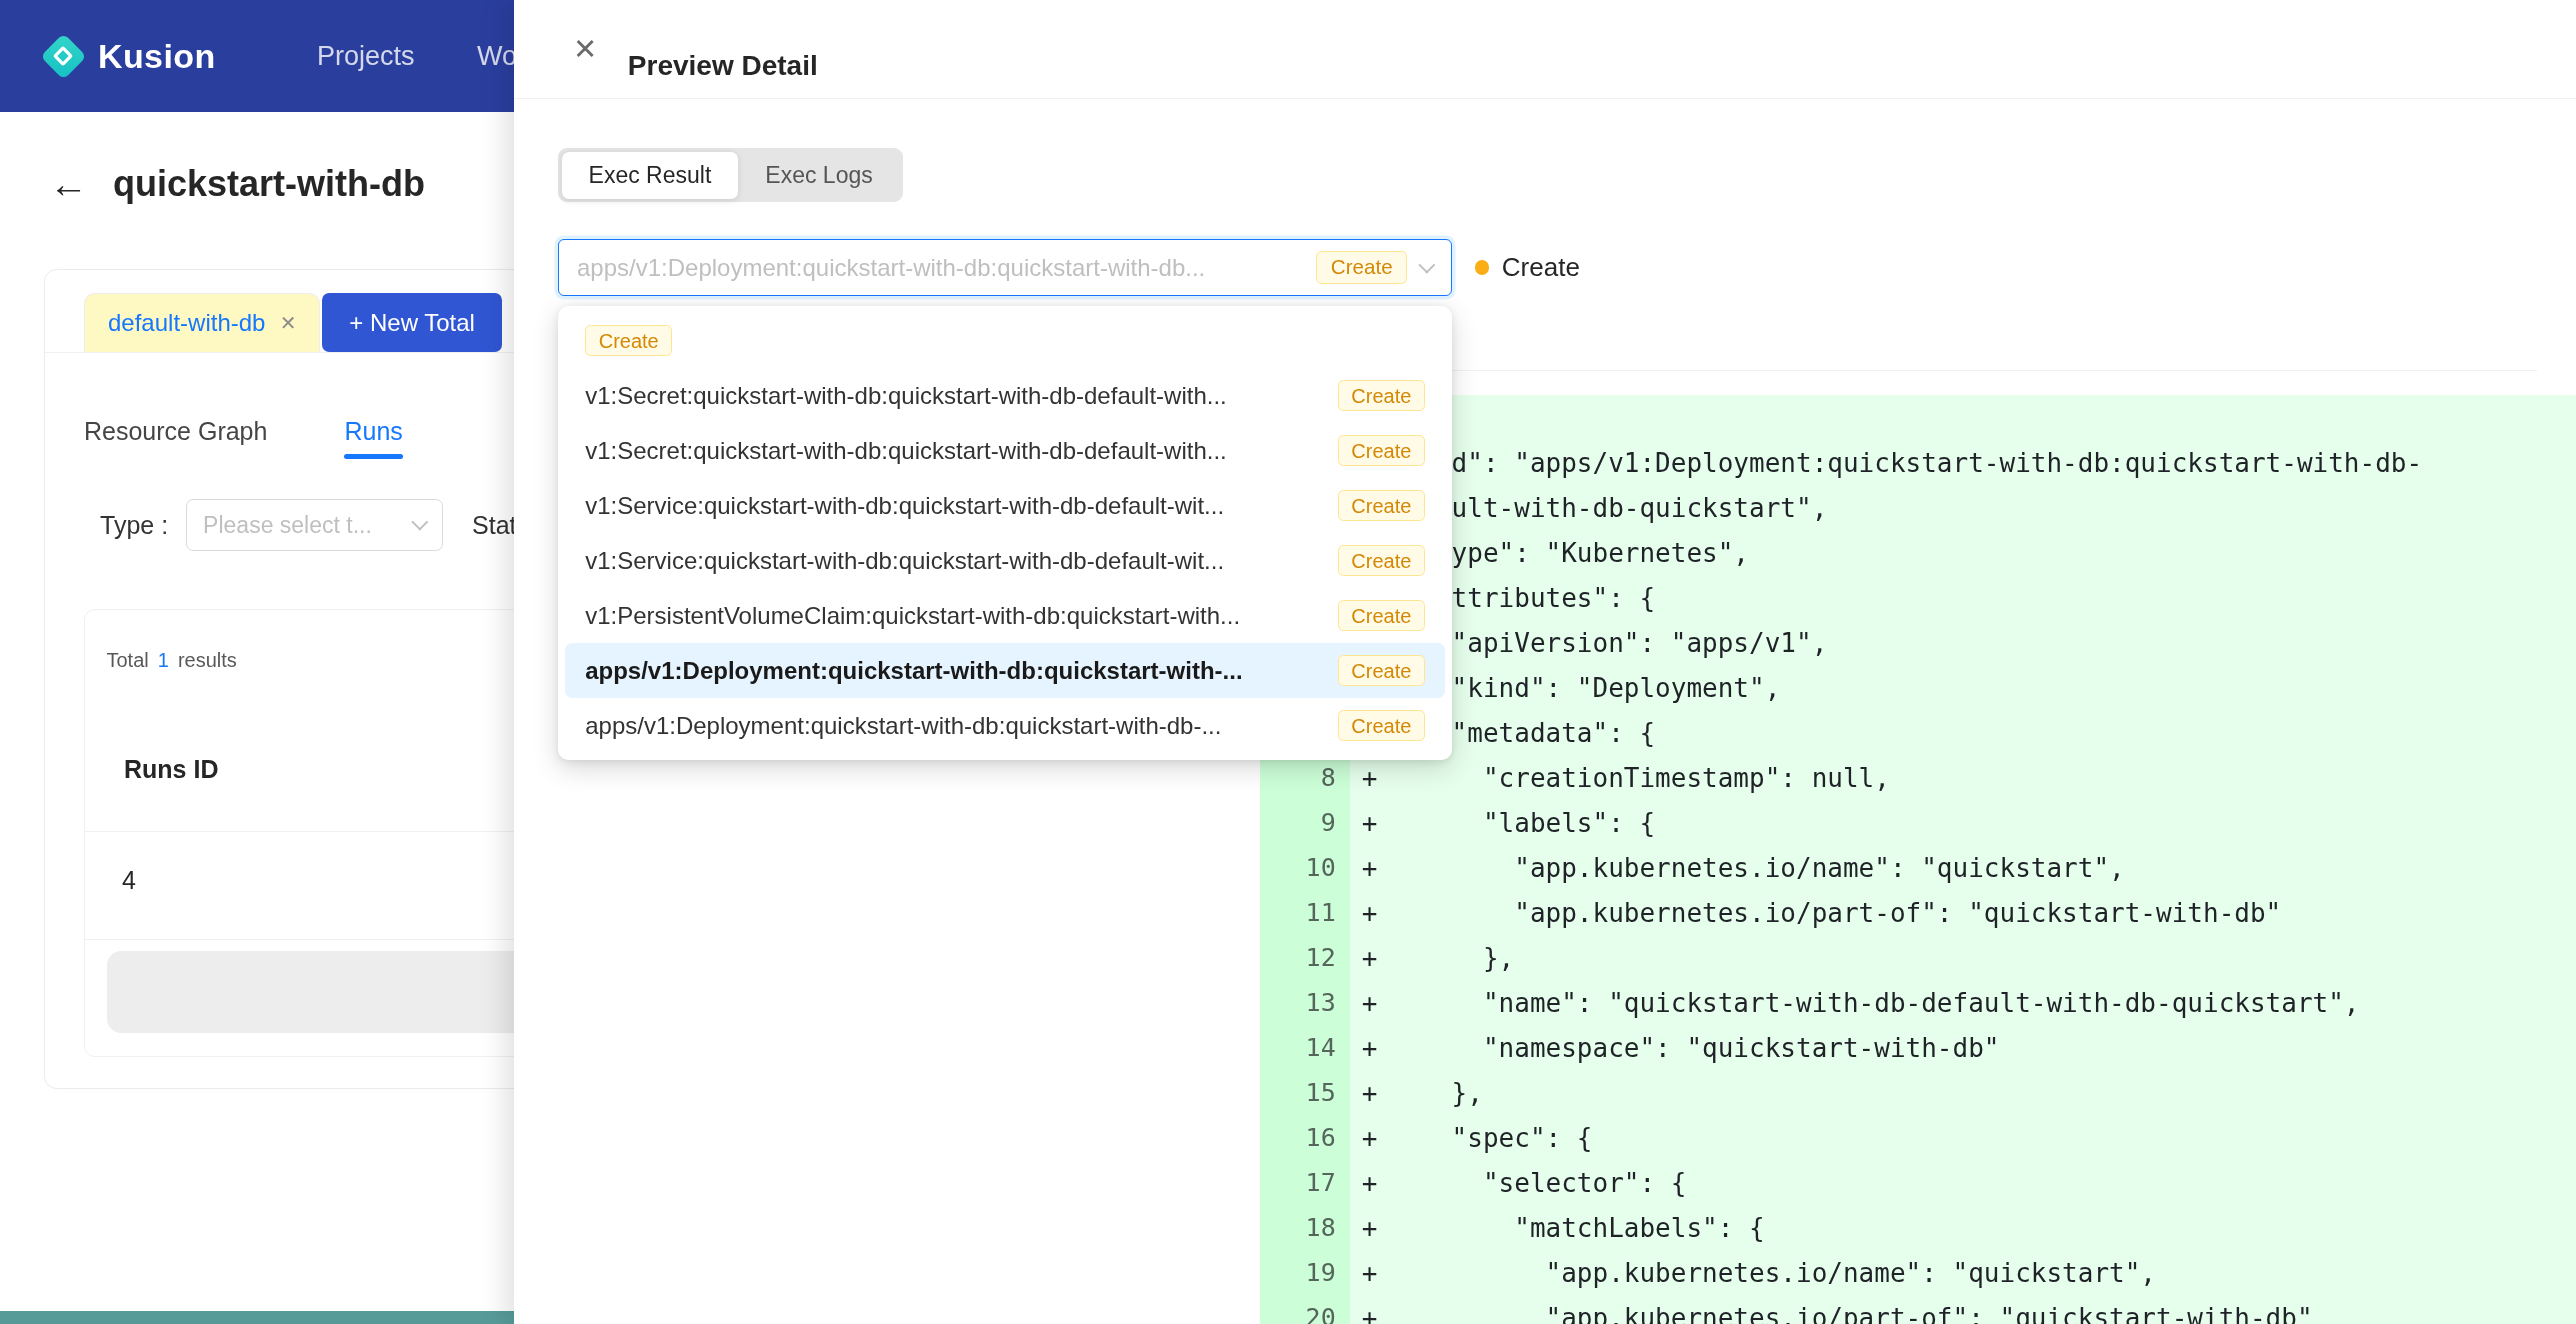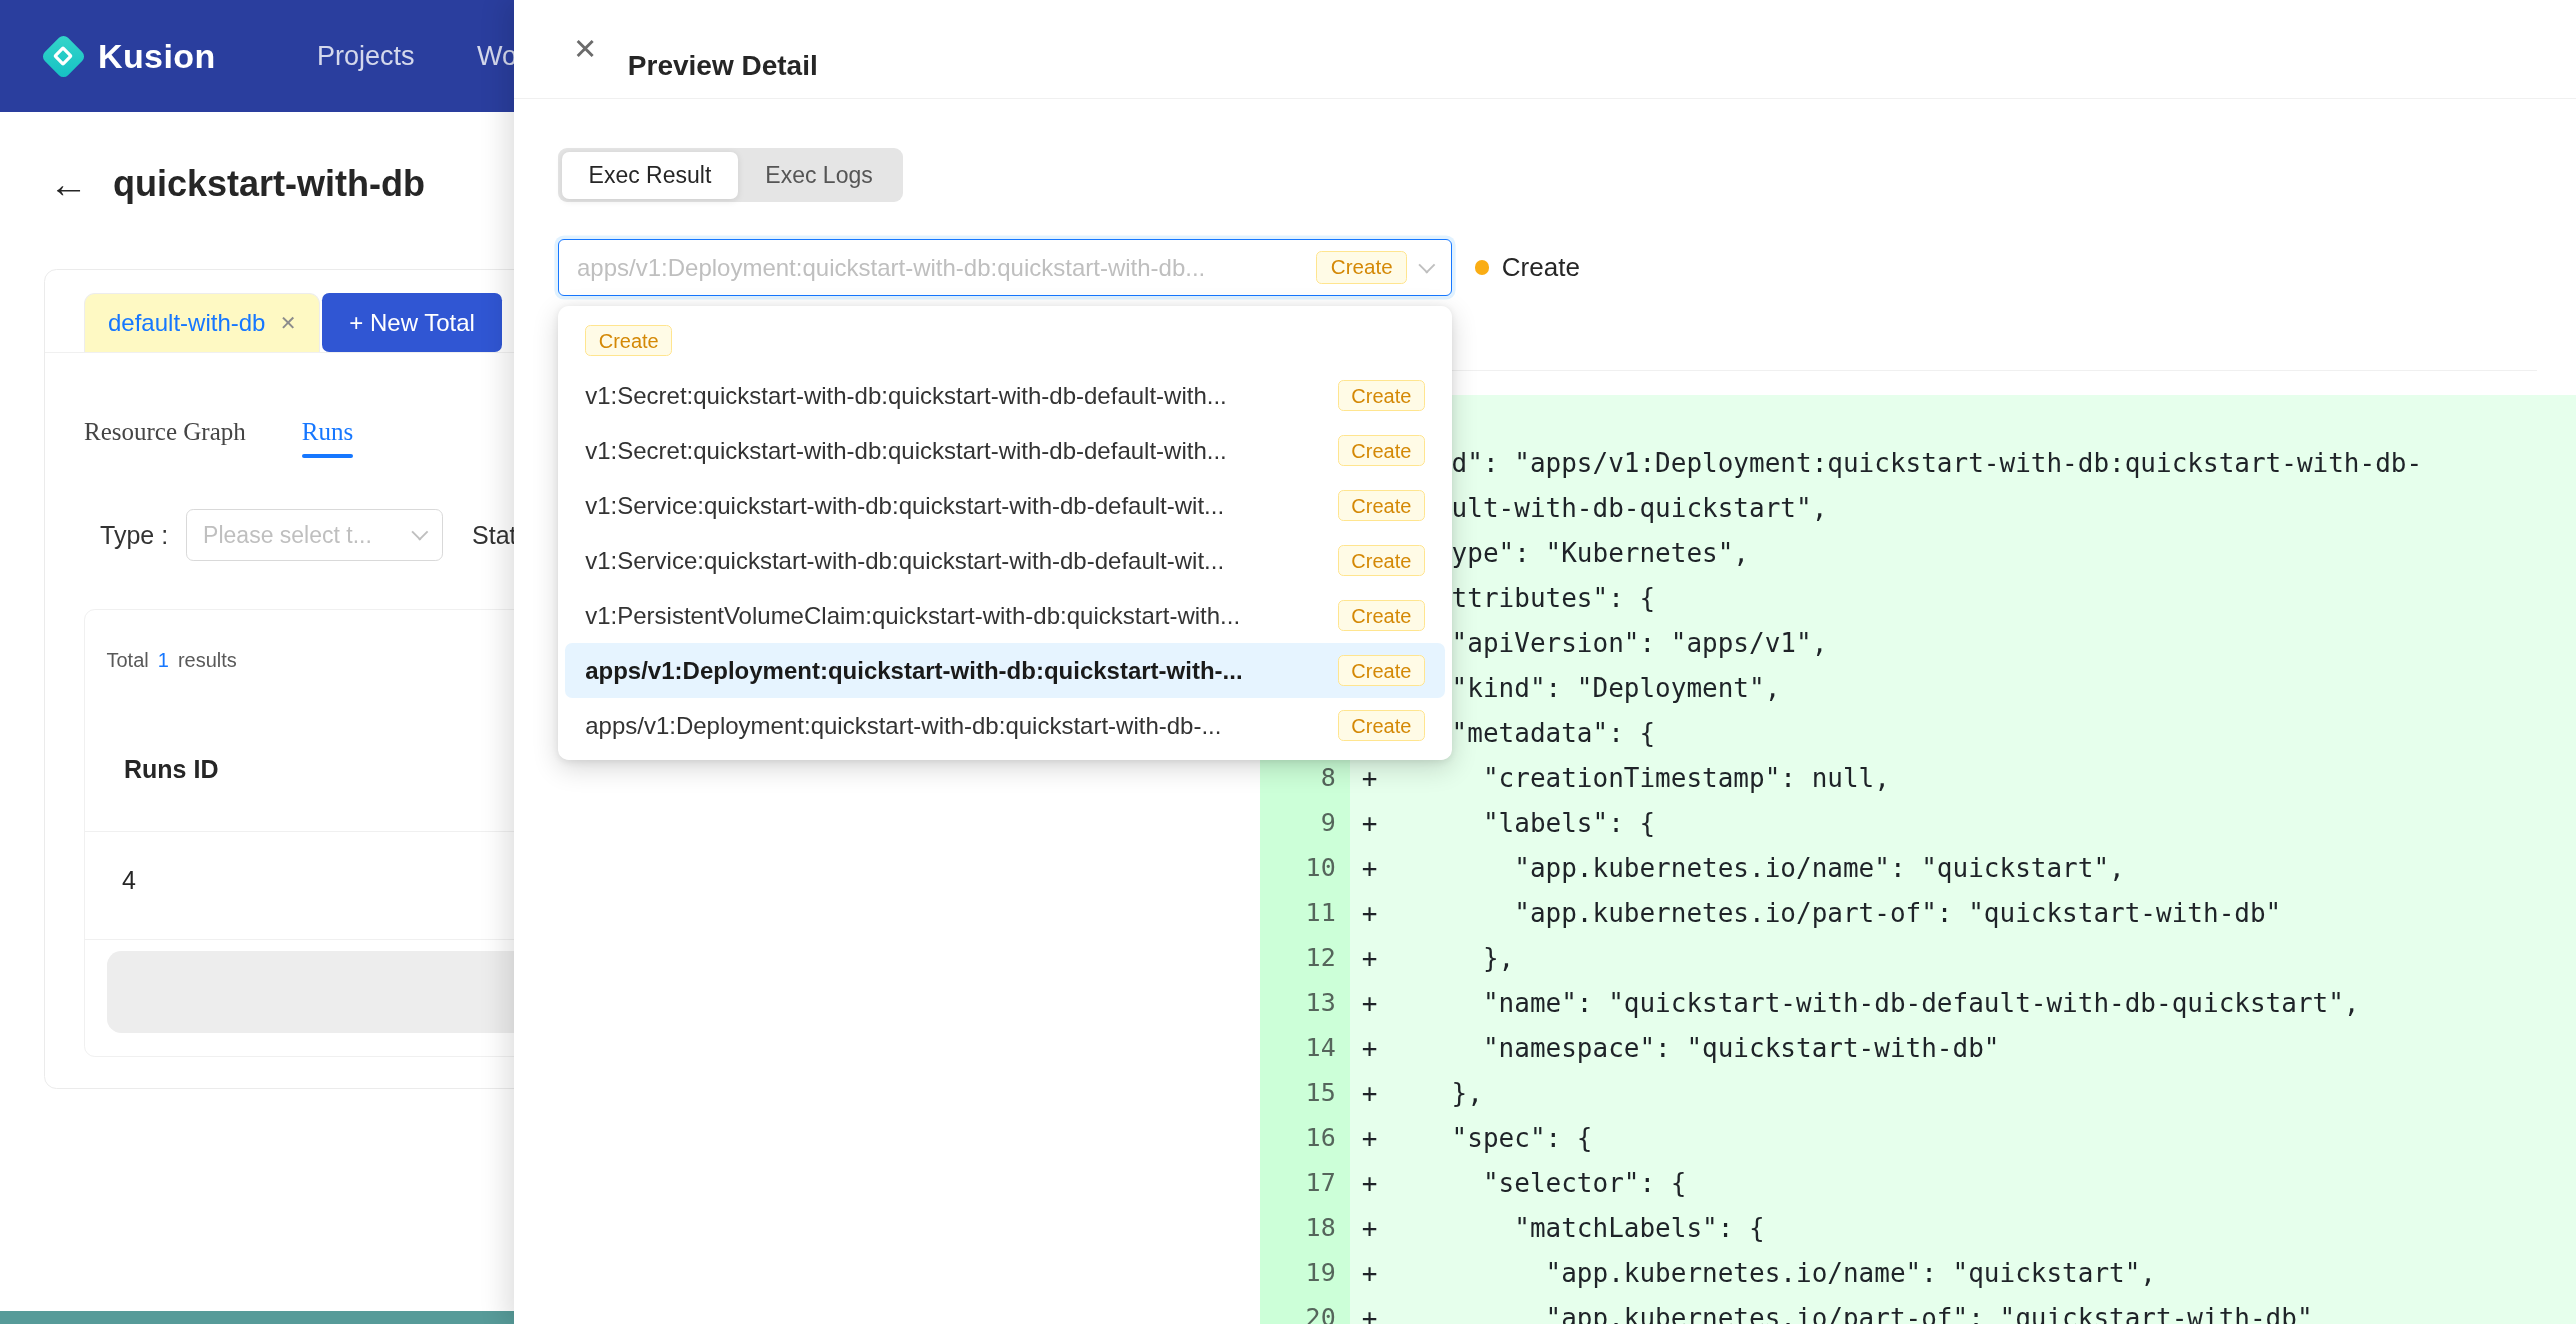--- a/index.html
+++ b/index.html
@@ -23,26 +23,26 @@
   .back-icon { font-size:39px; font-weight:700; color:#262626; cursor:pointer; }
   .page-title { font-size:36px; font-weight:700; color:#262626; }
 
   .card { position:absolute; left:44px; top:269px; width:1255px; height:820px; background:#fff; border:0.9px solid #ebebeb; border-radius:12.5px; }
   .tab-strip-line { position:absolute; left:0; right:0; top:82px; border-bottom:0.9px solid #f0f0f0; }
   .stack-tabs { position:absolute; left:39px; top:23px; display:flex; align-items:flex-end; }
   .stack-tab { height:59px; display:flex; align-items:center; gap:14.3px; padding:12px 23px; border:0.9px solid #ededed; border-bottom:none; border-radius:10.8px 10.8px 0 0; background:#fef9c3; color:var(--accent,#1677ff); font-size:24px; cursor:pointer; }
   .stack-tab .tab-close { color:#8c8c8c; font-size:20px; }
   .new-stack-btn { height:59px; border:none; background:var(--primary-btn,#3056d3); color:#fff; font-size:24px; font-family:inherit; padding:0 27px; border-radius:7.2px; margin-left:1.8px; cursor:pointer; white-space:nowrap; }
 
-  .view-tabs { position:absolute; left:39px; top:133px; height:57px; display:flex; gap:56px; align-items:center;font-family:Liberation Serif, serif; }
+  .view-tabs { position:absolute; left:39px; top:133px; height:57px; display:flex; gap:77px; align-items:center; }
   .view-tab { font-size:25px; color:#454545; cursor:pointer; position:relative; }
   .view-tab.active { color:var(--accent,#1677ff); }
   .view-tab.active::after { content:""; position:absolute; left:0; right:0; bottom:-12.5px; height:4.5px; background:var(--accent,#1677ff); border-radius:2.7px; }
 
-  .filter-row { position:absolute; left:55px; top:238px; height:54px; display:flex; align-items:center; }
+  .filter-row { position:absolute; left:55px; top:228px; height:54px; display:flex; align-items:center; }
   .filter-label { font-size:25px; color:#333; }
   .mini-select { width:257px; height:52px; border:0.9px solid #d9d9d9; border-radius:7.2px; margin-left:18px; display:flex; align-items:center; padding:0 16px; cursor:pointer; background:#fff; }
   .mini-select .placeholder { flex:1; font-size:23px; color:#bfbfbf; white-space:nowrap; overflow:hidden; }
   .chev { width:11.7px; height:11.7px; border-right:2.7px solid #bfbfbf; border-bottom:2.7px solid #bfbfbf; transform:rotate(45deg); margin-top:-5.4px; flex:none; }
   .filter-label.status { margin-left:29px; white-space:nowrap; }
 
   .table-card { position:absolute; left:39px; top:339px; width:1076px; height:448px; border:0.9px solid #f0f0f0; border-radius:10.8px; background:#fff; overflow:hidden; }
   .total-row { position:absolute; left:21.5px; top:39px; font-size:20px; color:#595959; }
   .total-row .count { color:var(--accent,#1677ff); margin:0 9px; }
   .thead-cell { position:absolute; left:39px; top:145px; font-size:25px; font-weight:700; color:#262626; }

